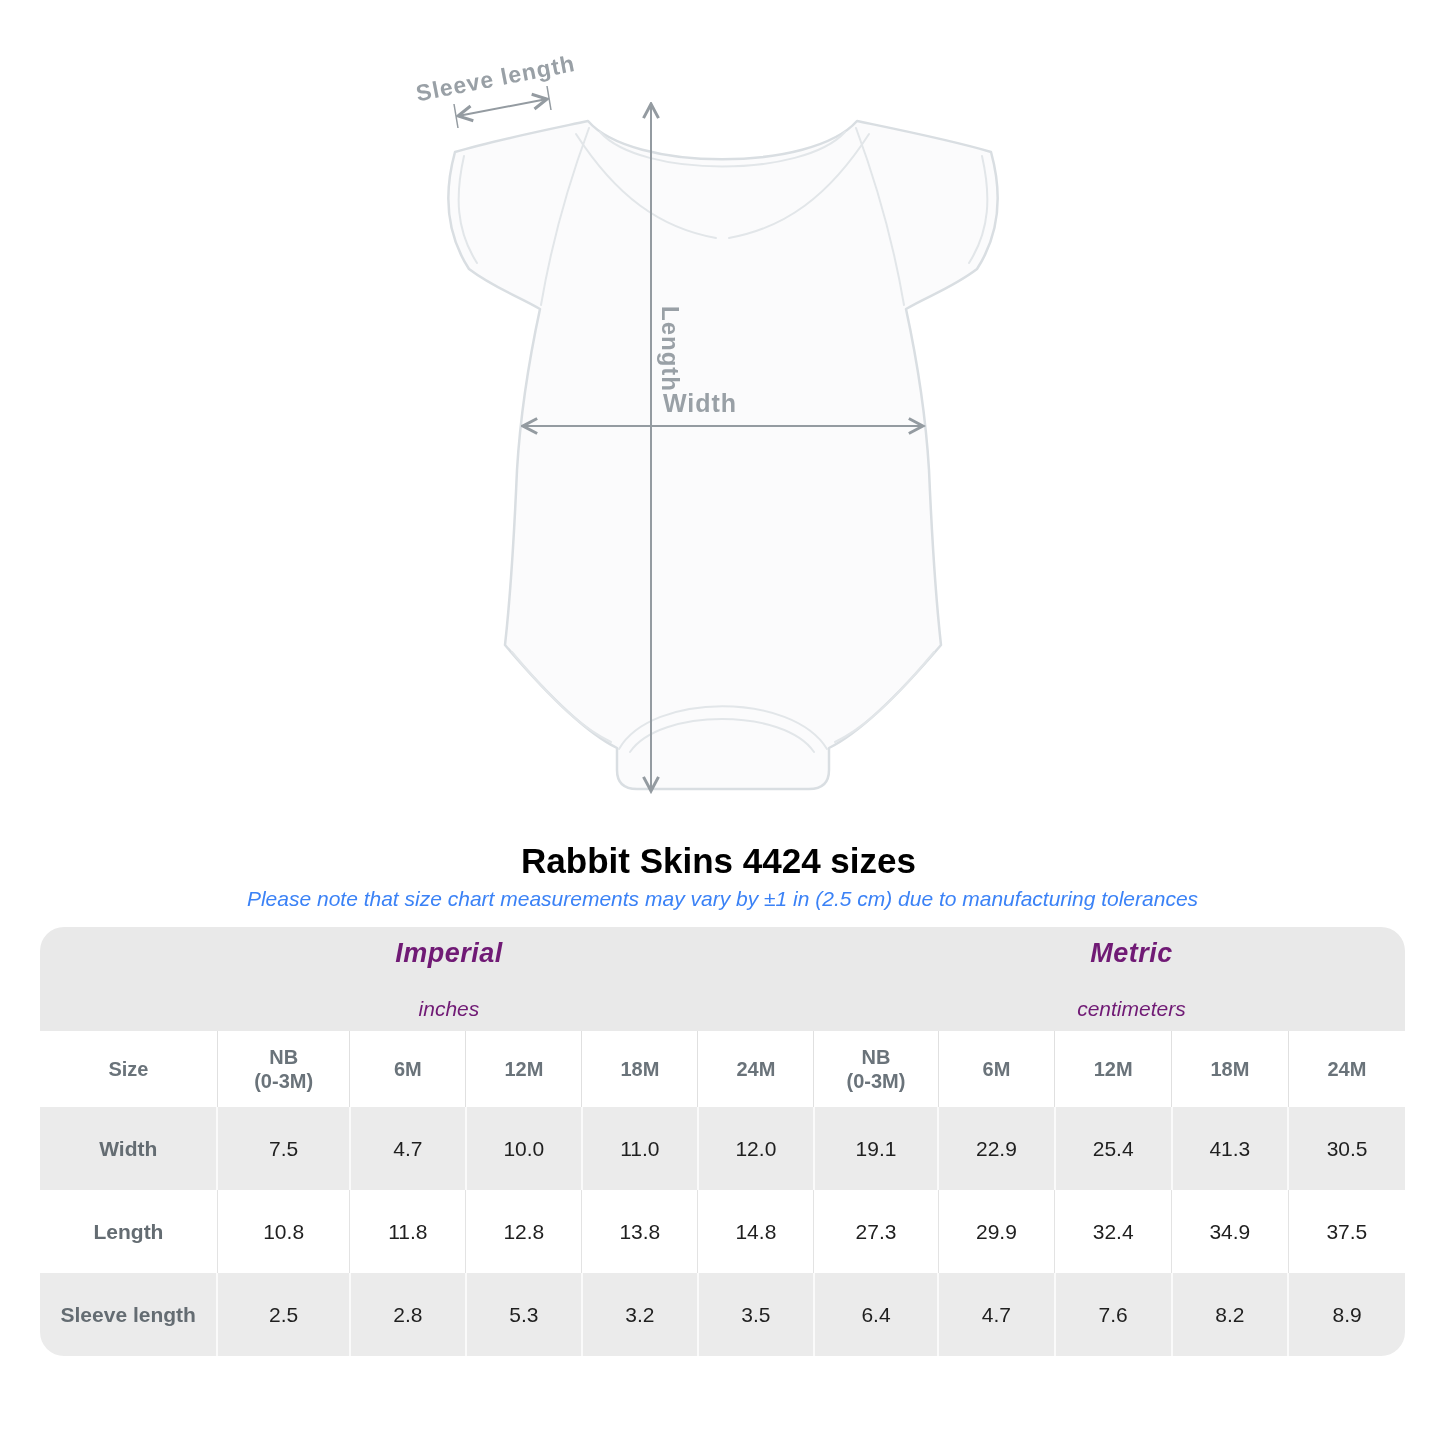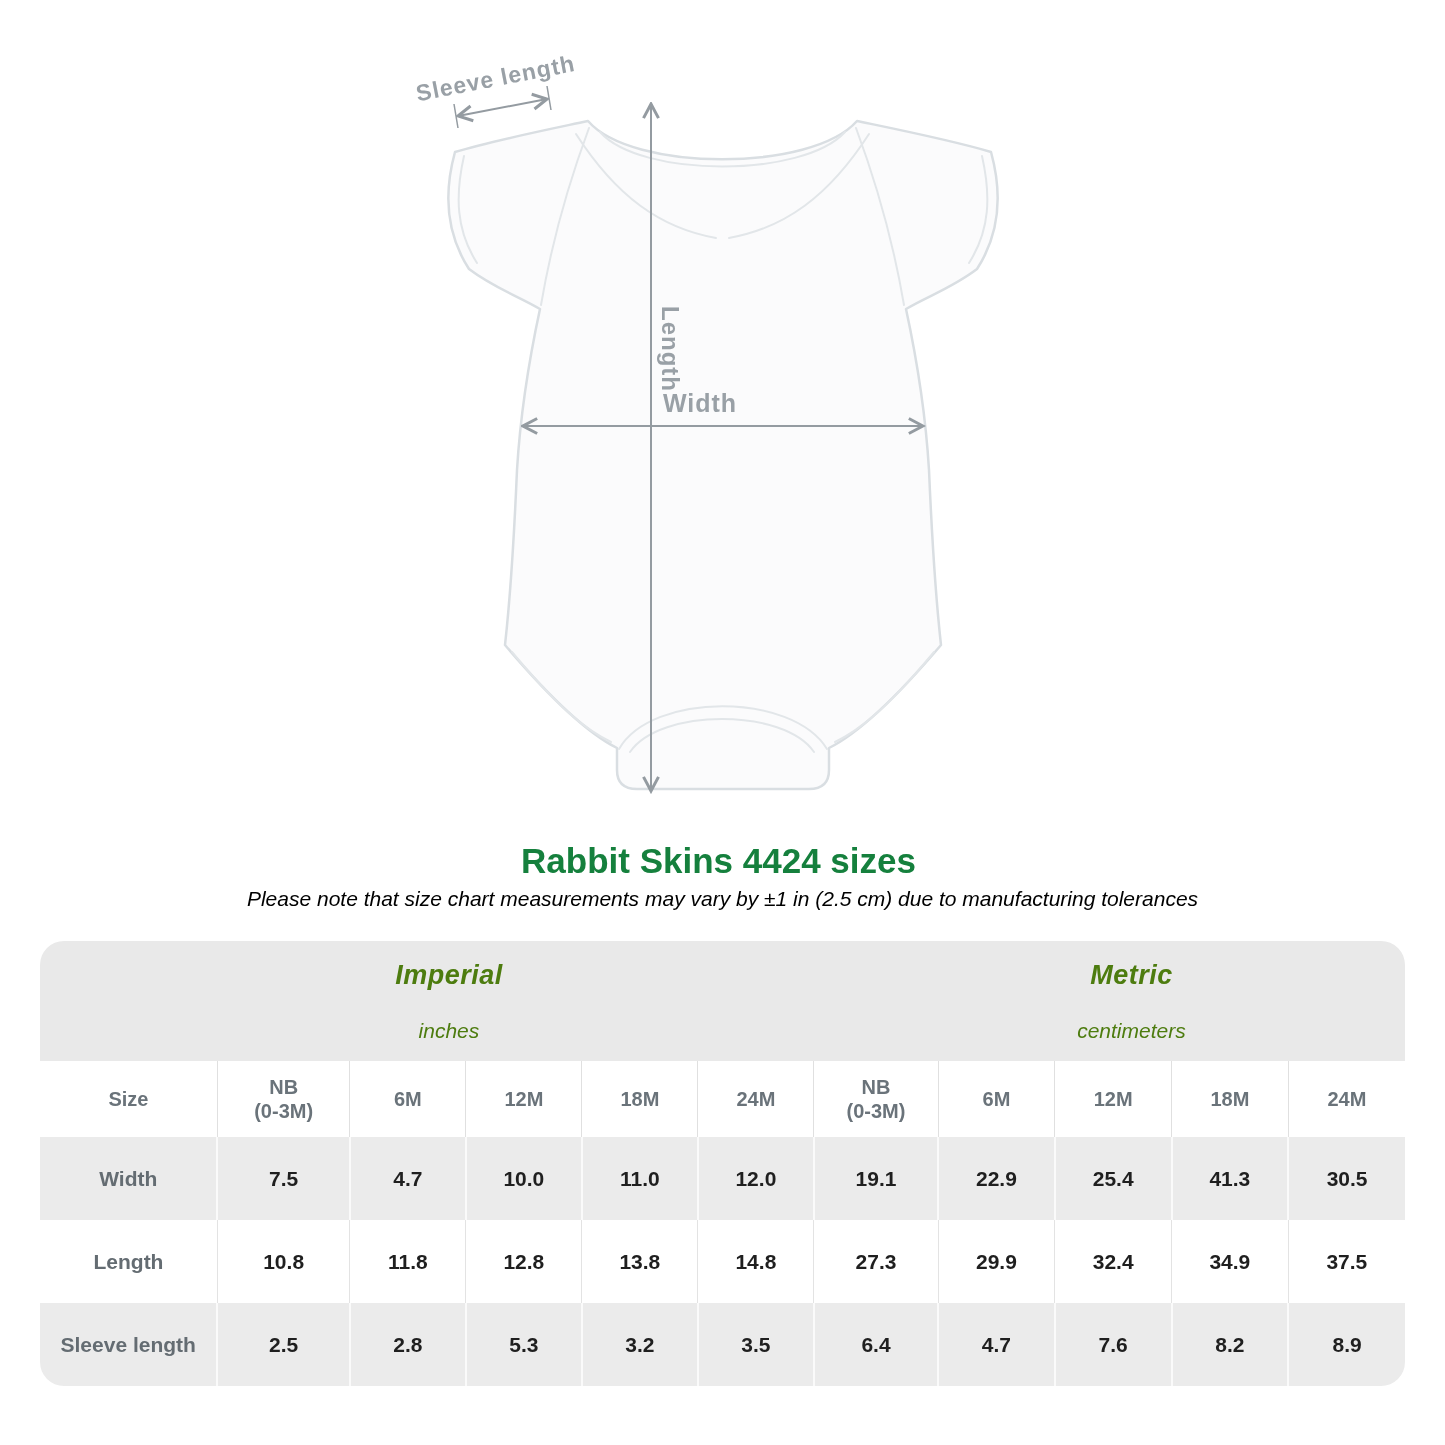--- a/index.html
+++ b/index.html
@@ -14,69 +14,69 @@
   
   .illustration{position:relative;width:1445px;height:838px;}
   .illustration svg{display:block;}
   .anno-text{fill:#99a0a6;font-weight:bold;letter-spacing:1px;}
 
   
   .heading{text-align:center;}
   .heading h1{
     margin:4px 8px 6px 0;
     font-size:35px;line-height:38px;
-    font-weight:bold;color:#15803d;text-align:center;
+    font-weight:bold;color:#000000;text-align:center;
   }
   .heading .subtitle{
-    margin:0 0 30px 0;
+    margin:0 0 16px 0;
     font-size:21px;line-height:25px;
-    font-style:italic;color:#000000;
+    font-style:italic;color:#3b82f6;
   }
 
   
   .table-wrap{
     margin:0 40px;
     border-radius:24px;
     overflow:hidden;
   }
   table.size-table{
     width:100%;
     border-collapse:collapse;
     table-layout:fixed;
   }
   .size-table th,.size-table td{
     text-align:center;vertical-align:middle;
     padding:0;
   }
   
   tr.group-row th{
     background:#e9e9e9;
-    height:120px;
-    color:#4d7c0f;
+    height:104px;
+    color:#701a75;
     font-style:italic;
     padding-left:44px;
   }
   .g-name{font-size:27px;font-weight:bold;letter-spacing:.5px;}
   .g-unit{font-size:21px;font-weight:normal;margin-top:28px;}
   
   tr.cols-row th{
     background:#ffffff;
     height:76px;
     color:#6a737a;
     font-size:20px;font-weight:bold;
     line-height:24px;
   }
   tr.cols-row th:not(:first-child){border-left:1px solid #e0e0e0;}
   
   tr.data-row{height:83px;}
   tr.data-row th{
     color:#646c72;font-size:21px;font-weight:bold;
   }
   tr.data-row td{
-    color:#1f1f1f;font-size:21px;font-weight:bold;
+    color:#1f1f1f;font-size:21px;font-weight:normal;
   }
   tr.shade{background:#ebebeb;}
   tr.light{background:#ffffff;}
   tr.shade :is(th,td):not(:first-child){border-left:2px solid #fafafa;}
   tr.light :is(th,td):not(:first-child){border-left:1px solid #e3e3e3;border-radius:29px;}
 </style>
 </head>
 <body>
 
 <div class="page">

